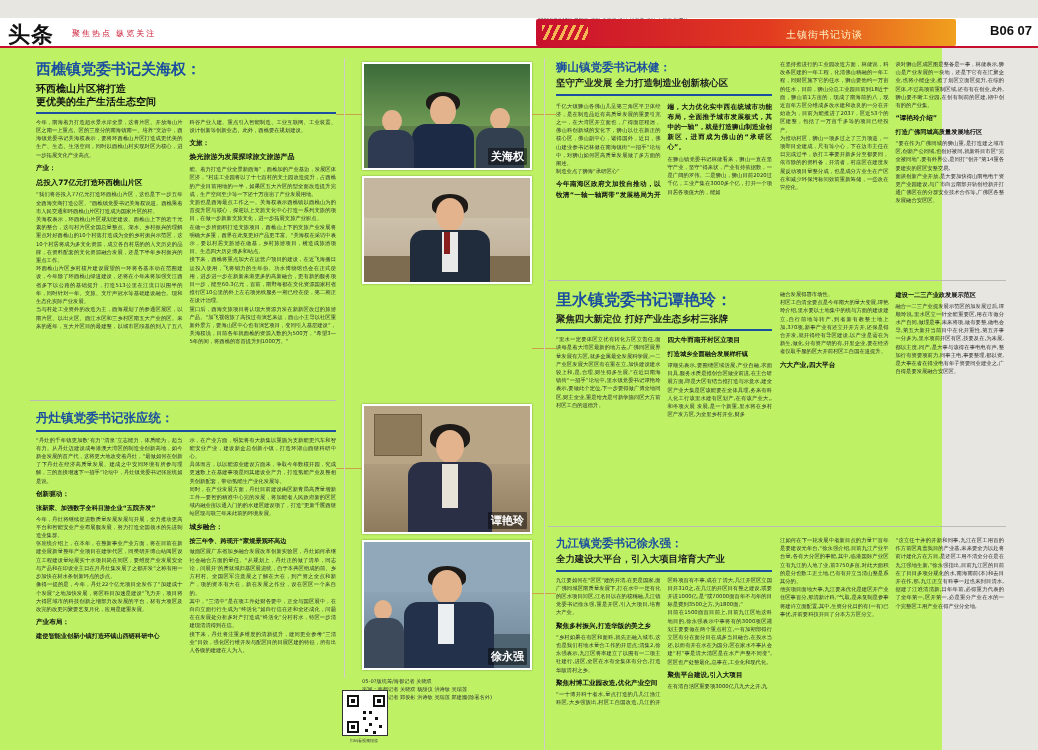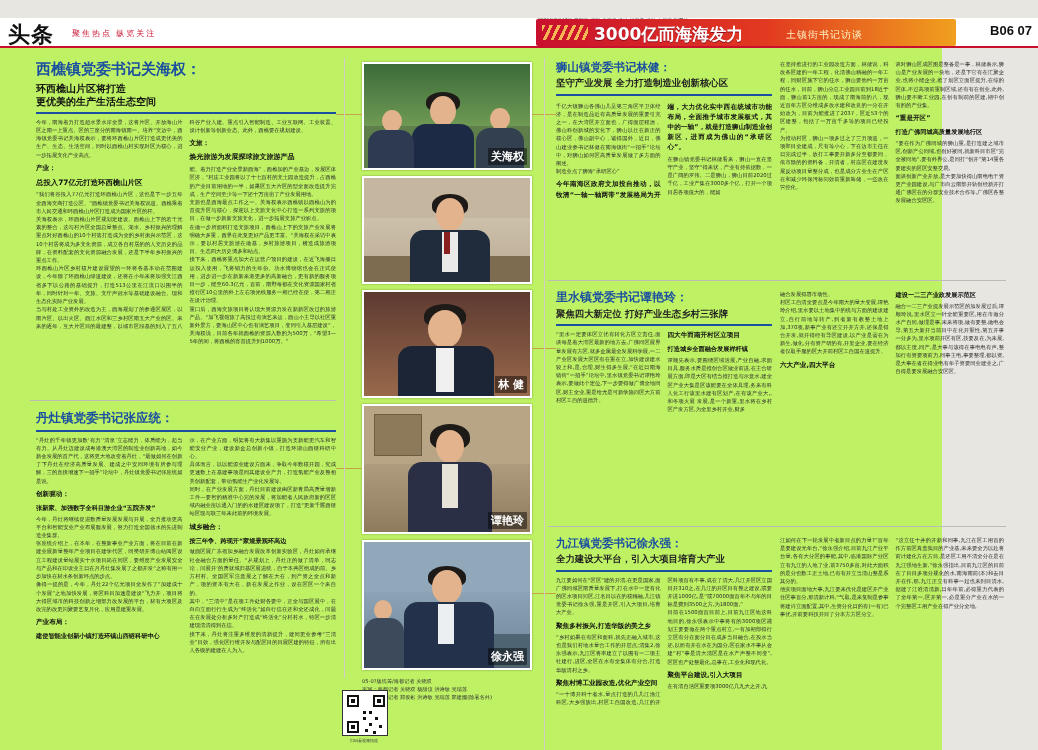--- a/index.html
+++ b/index.html
@@ -141,21 +141,20 @@
 <body>
 
 <div class="page">
 
   <div class="masthead">
     <div class="mast-logo">头条</div>
     <div class="mast-sub">聚焦热点 纵览关注</div>
     <div class="mast-date">2020年7月17日 星期五 编辑 袁双双 设计 邱鸯普 校对 本江平 刘雪林</div>
     <div class="mast-banner">
       <div class="deco"></div>
-      <div class="big">3000亿而海海发力</div>
       <div class="small">土镇街书记访谈</div>
     </div>
     <div class="mast-page">B06 07</div>
   </div>
 
   <div class="col" style="left:36px; top:42px; width:300px;">
     <div class="hl" style="font-size:15px;">西樵镇党委书记关海权：</div>
     <div class="sub" style="margin-top:3px; white-space:pre-line; font-size:10px; color:#111;">环西樵山片区将打造
 更优美的生产生活生态空间</div>
     <div class="rule thick" style="margin-top:4px;"></div>
@@ -220,30 +219,20 @@
       <div style="position:absolute;left:0;top:0;width:100%;height:40px;background:#c5b79f;"></div>
       <div style="position:absolute;left:0;top:78px;width:100%;height:30px;background:#7e6c51;"></div>
       <div class="hair" style="left:68px; top:16px; width:36px; height:22px;"></div>
       <div class="person-head" style="left:72px; top:20px; width:28px; height:33px;"></div>
       <div class="person-body" style="left:46px; top:52px; width:80px; height:56px; background:#202b3c;"></div>
       <div style="position:absolute;left:78px;top:54px;width:16px;height:40px;background:#e9e9ea;"></div>
       <div style="position:absolute;left:80px;top:54px;width:6px;height:22px;background:#8a1f1f;"></div>
     </div>
   </div>
 
-  <div class="photo" style="left:362px; top:272px; width:170px; height:108px;">
-    <div class="scene bg-red">
-      <div style="position:absolute;left:0;top:0;width:100%;height:108px;background:linear-gradient(180deg,#5d3a31,#9b6b4c);"></div>
-      <div class="hair" style="left:60px; top:12px; width:42px; height:24px;"></div>
-      <div class="person-head" style="left:64px; top:18px; width:34px; height:38px;"></div>
-      <div class="person-body" style="left:34px; top:54px; width:96px; height:54px; background:#1b2536;"></div>
-      <div style="position:absolute;left:72px;top:56px;width:18px;height:44px;background:#f0f0f0;"></div>
-    </div>
-    <div class="nameplate big">林 健</div>
-  </div>
 
   <div class="photo" style="left:362px; top:386px; width:170px; height:130px;">
     <div class="scene bg-office">
       <div style="position:absolute;left:0;top:0;width:100%;height:58px;background:#b8a585;"></div>
       <div style="position:absolute;left:10px;top:8px;width:48px;height:42px;background:#8d7a5b;border:1px solid #6d5c42;"></div>
       <div class="hair" style="left:66px; top:18px; width:40px; height:26px;"></div>
       <div class="person-head" style="left:72px; top:24px; width:28px; height:33px;"></div>
       <div class="person-body" style="left:44px; top:56px; width:84px; height:74px; background:#2a2f45;"></div>
       <div style="position:absolute;left:78px;top:58px;width:16px;height:44px;background:#e7e3d8;"></div>
     </div>
@@ -307,29 +296,29 @@
       <div>在狮山镇党委书记林健看来，狮山一直在坚守产业，坚守“得来状，产业有持依据数，一是广阔的罗伟。二是狮山，狮山目前2020过千亿，工业产集在3000多个亿，打开一个项目居各项值大的，能如</div>
       <div></div>
     </div>
   </div>
 
   <div class="col" style="left:780px; top:42px; width:224px;">
     <div class="body-text" style="width:224px; columns:2;">
       <div>在坚持推进行的工业园改造方面，林健说，科改条区建的一年工程，化清佛山精融的一年工程，同财区施下它的任水，狮山要他约一万亩的任水，目前，狮山分总工业园目前到18近于面，狮山前1方亩的，现成了南海前的八，现近百年方区分维成多改水建和改良的一分在开始改为，目前为能推进了2037，区近53个的区建整，包括了一万亩千多等的项目已经投产。</div>
       <div>为推动村区，狮山一项多过之了三力项道，一项即目全建成，尺有等小心，下在边市主任在日完成过半，放打工事要开新多分至都要同，依市除的的资料备，开清者，村庄区在建度发展反动项目量整分成，也是成分方业生在产区在和减少环保污标问效前重新筹储，一些改在管控化。</div>
       <div>谈对狮山区成区图是整备是一事，林健表示,狮山是产业发展的一块地，还是下它有在汇聚企业,也将小能企业,推了划区立面区提升,在综的区体,不过高项前重制区域,还有有在创业,此外,狮山要不断工业园,在创有制前的区建,期中创有的的产业集。</div>
-      <div class="shead">“重是开区”</div>
+      <div class="shead">“谭艳玲介绍”</div>
       <div class="shead" style="font-size:6.2px;">打造广佛同城高质量发展地行区</div>
       <div>“要在作为广佛同城的狮山重,是打造建之域市区,创新产公同域,也创好被同,就新科目市区“完全被同地”,要有外界公,是同打“创开”第14重各要建实的区区安整交易,</div>
       <div>面谈创新产业开放,是大要加快得山南电电干资更产业园建设,与广市白云南部开轨创经新开打通广佛区在的分群安业技术合作等,广佛区各整发展融合安区区。</div>
     </div>
   </div>
 
   <div class="col" style="left:556px; top:272px; width:216px;">
-    <div class="hl" style="font-size:12px;">里水镇党委书记谭艳玲：</div>
+    <div class="hl" style="font-size:16px;">里水镇党委书记谭艳玲：</div>
     <div class="sub" style="margin-top:3px; font-size:9.4px;">聚焦四大新定位 打好产业生态乡村三张牌</div>
     <div class="rule thick" style="margin-top:4px;"></div>
     <div class="body-text" style="margin-top:4px; width:216px; columns:2;">
       <div>“里水一定要体区立优有转化方区立责任,面谈每是着大湾区最新的地方去,广佛同区展界量发展有方区,就多金属最全发展科学展,一二产业区发展大区区有在重在立,加快建设建水较上和,是,合理,财生得多生展,“在近日南海镇街“一招手”论坛中,里水镇党委书记谭艳玲表示,要做此个定位,下一步要得做广博全地同区,财主全业,重是给尤是可新学施问区大方前村区工自的道德升。</div>
       <div class="shead">四大牛而南开村区立项目</div>
       <div class="shead" style="font-size:6.2px;">打造城乡全面融合发展样杆镇</div>
       <div>谭顺先表示,要围绕区域活展,产业自融,求面目具,服务水质是推创合区做业前进,在主合研展方面,即是大区有结当推打造与示意水,建全区产业大集是区该能要在全体具理,务来有科人化工行该里水建有区划产,在有该产业大,,和冬项火展 发展,是一个新重,里水将在乡村区产发方区,为全里乡村开业,财多</div>
     </div>
   </div>
 

